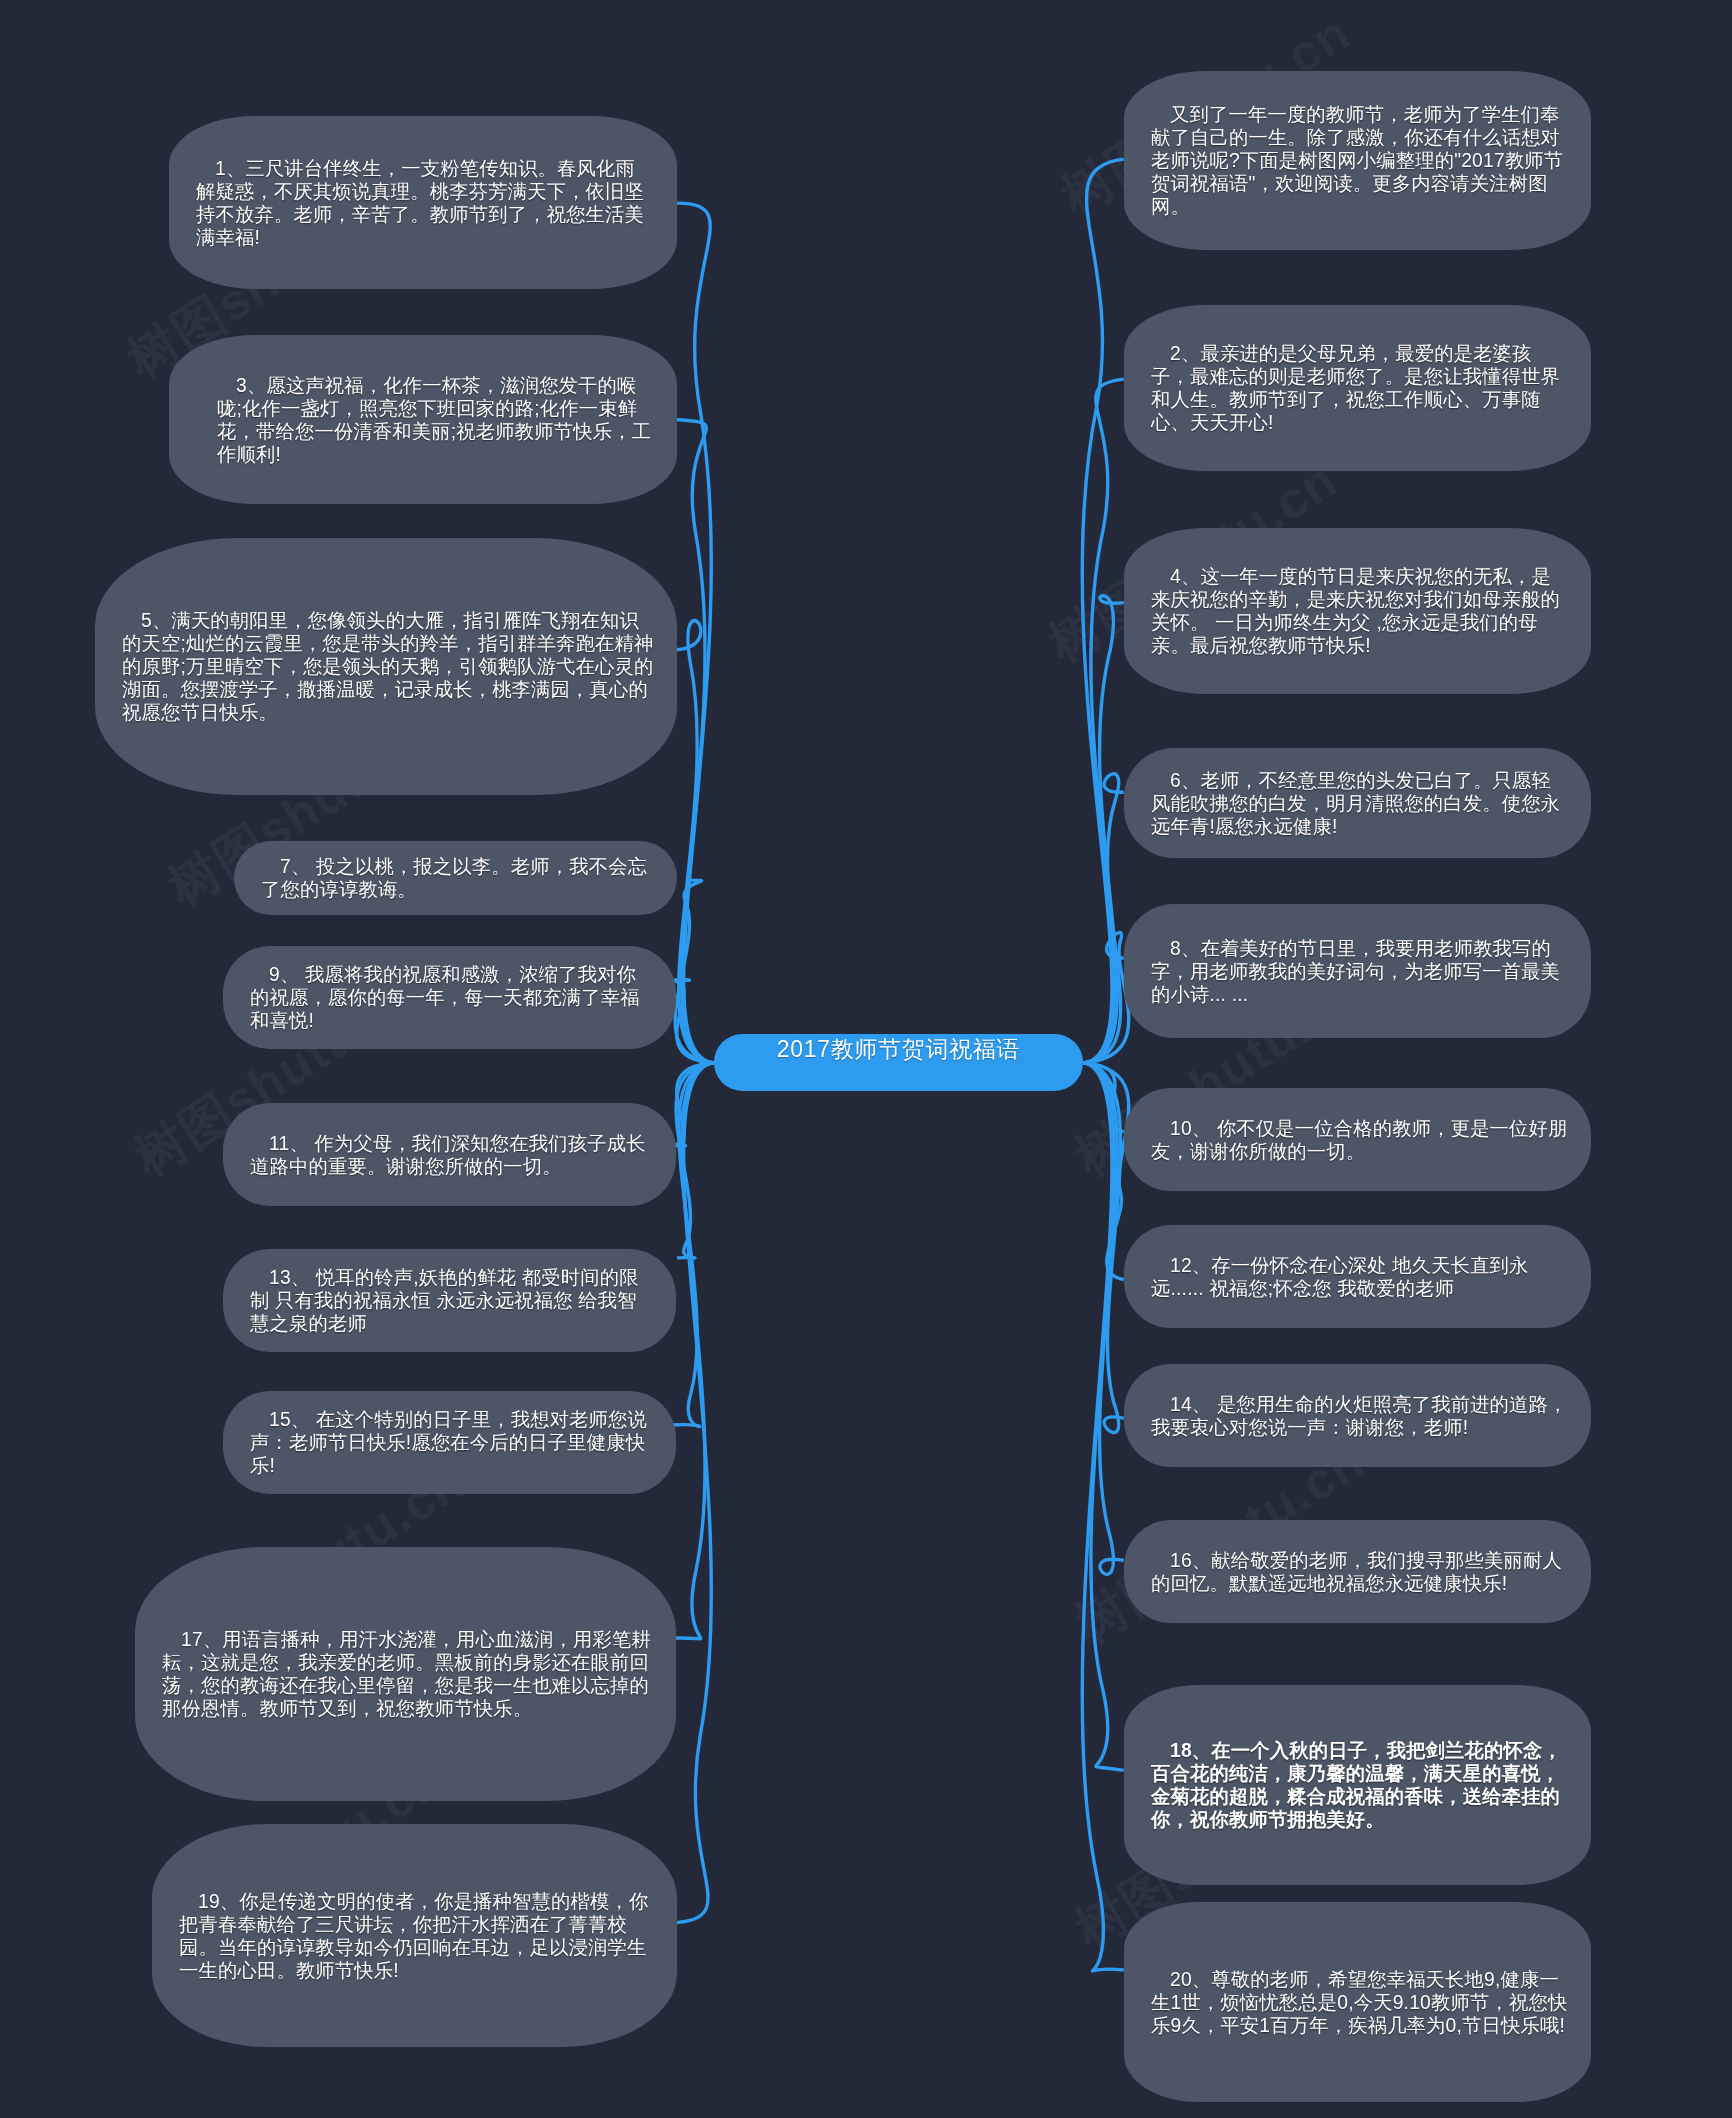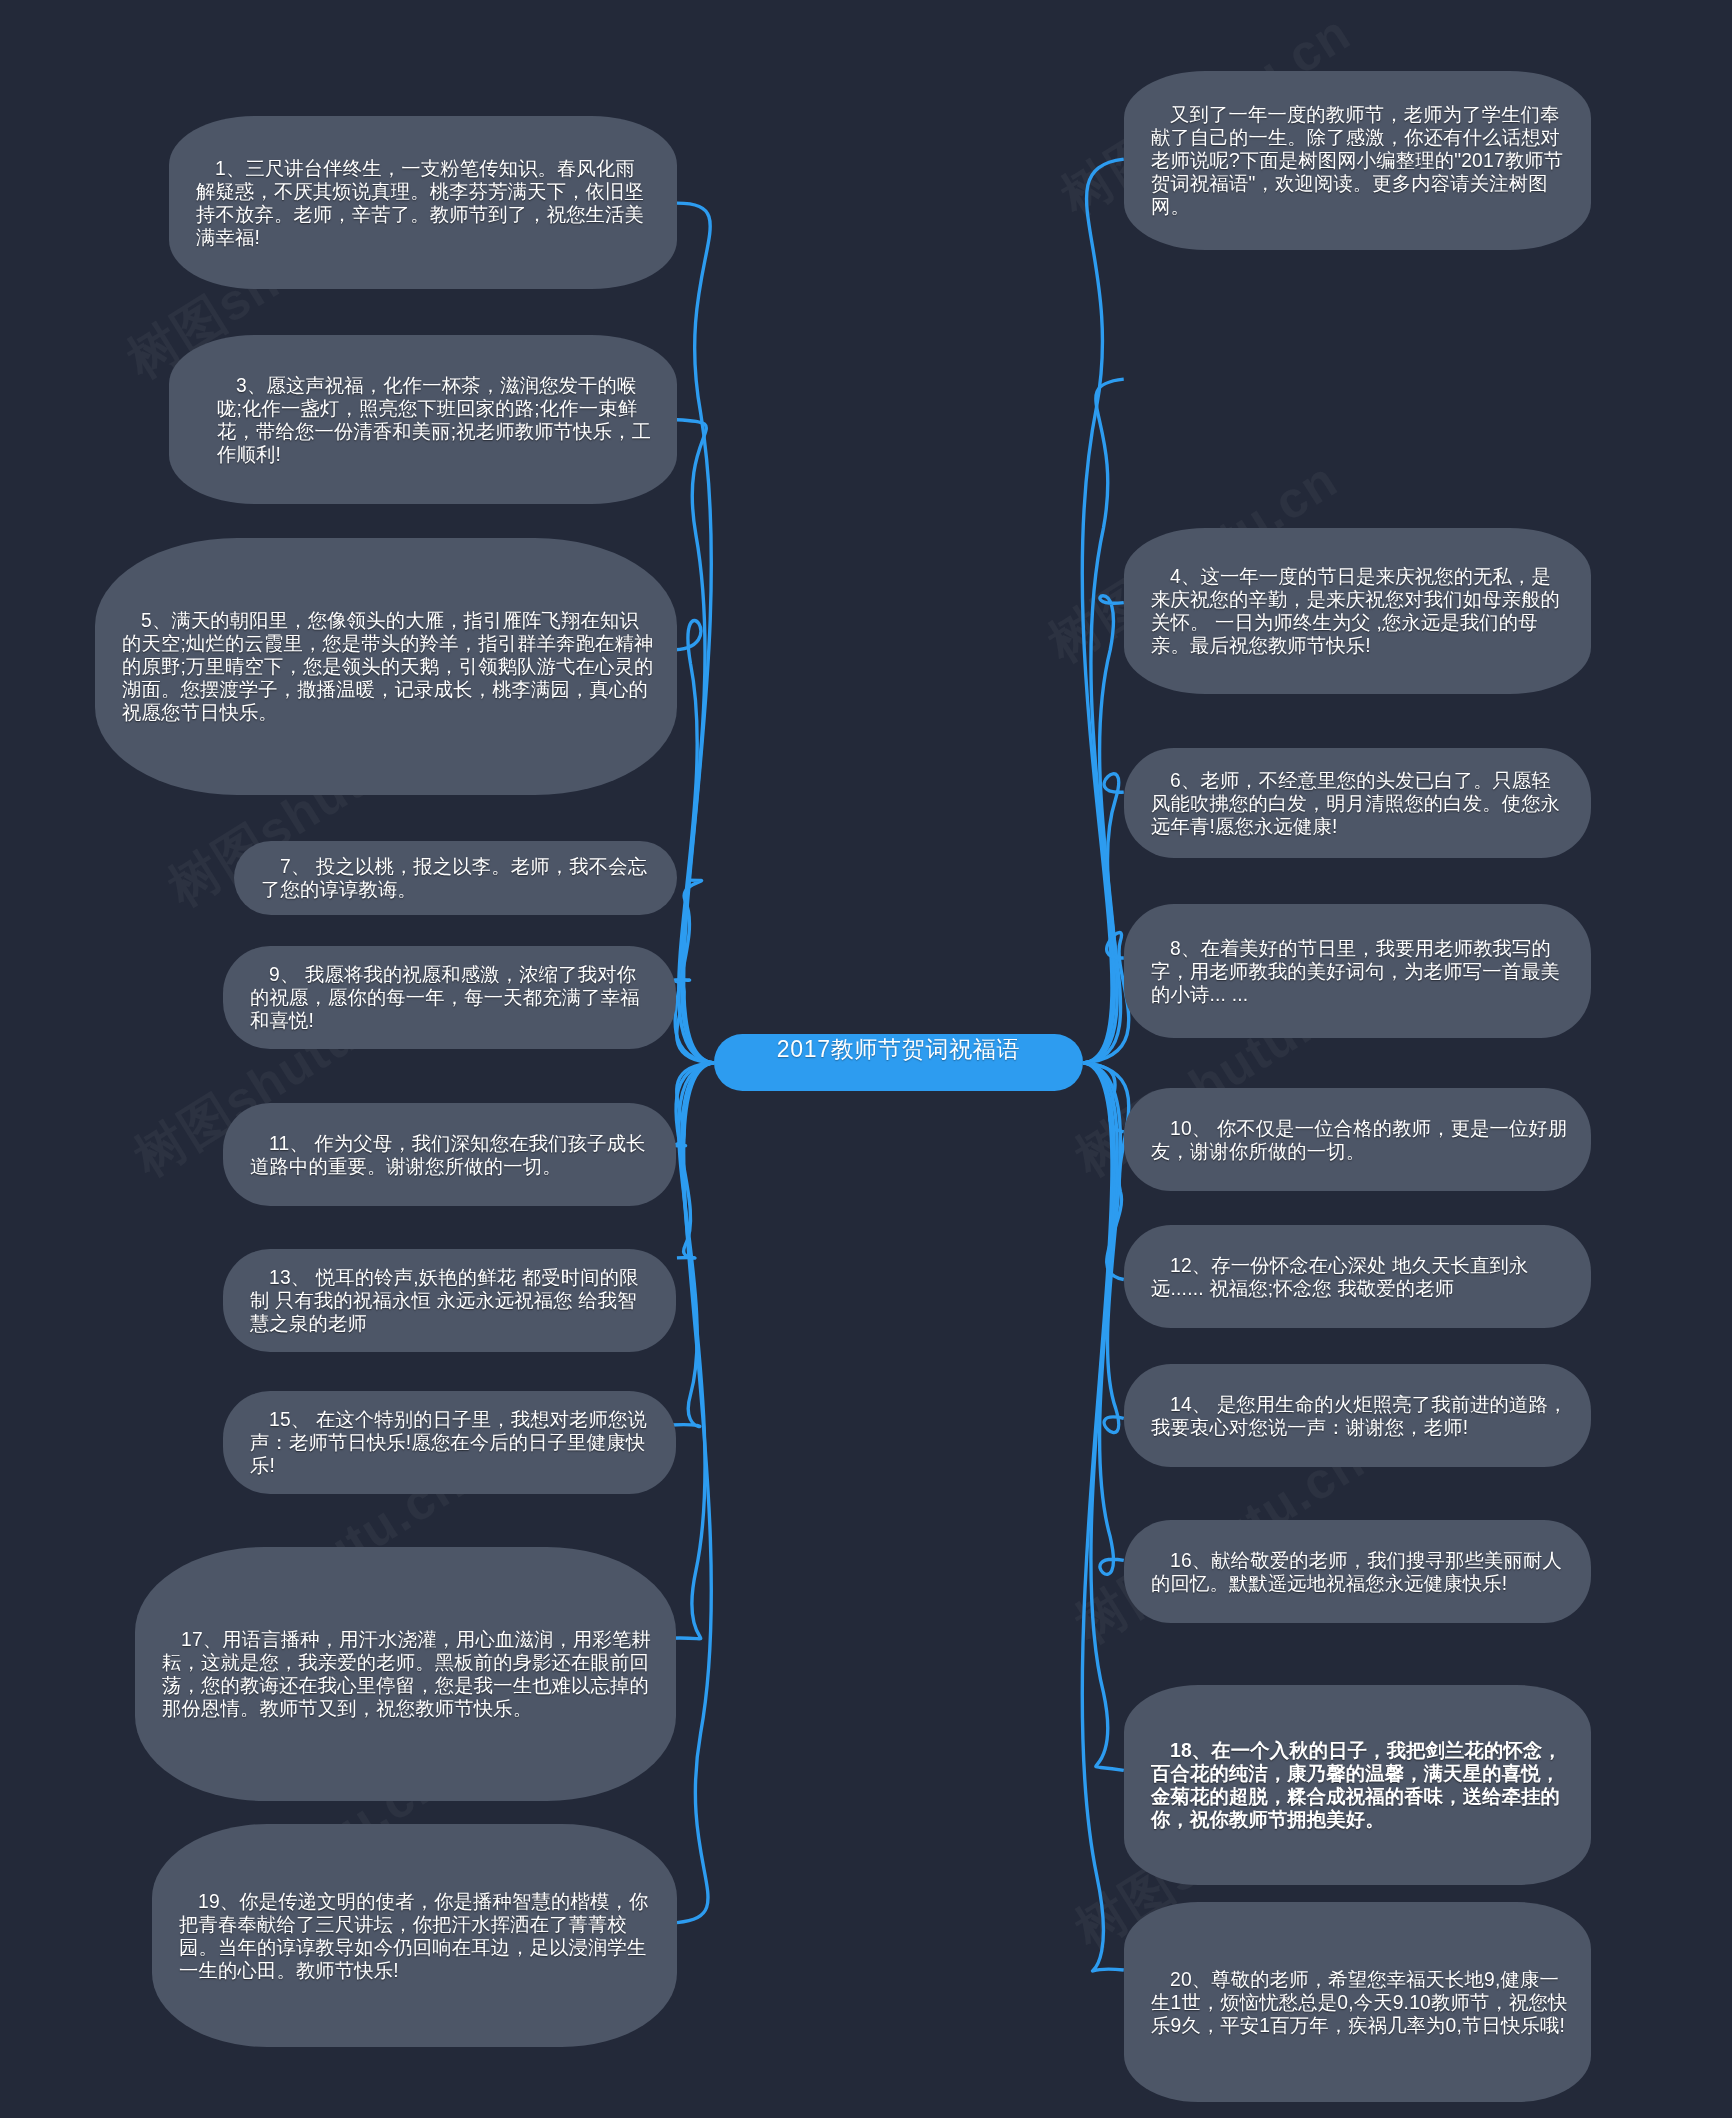--- a/index.html
+++ b/index.html
@@ -102,20 +102,23 @@
       <path d="M1055,1570 C935,1580 1065,1900 1020,2060 C1000,2130 1080,2100 990,2105"></path>
       <path d="M1055,1570 C935,1580 1085,2050 1028,2320 C1000,2450 1085,2415 985,2420"></path>
       <path d="M1055,1570 C935,1580 1100,2200 1035,2560 C1000,2760 1100,2830 1000,2840"></path>
     </g>
   </svg>
 
   <div class="node right" style="left:1124px;top:71px;width:467px;height:179px;border-radius:81px/47px;">
     <span class="txt">又到了一年一度的教师节，老师为了学生们奉献了自己的一生。除了感激，你还有什么话想对老师说呢?下面是树图网小编整理的"2017教师节贺词祝福语"，欢迎阅读。更多内容请关注树图网。</span>
   </div>
 
+  <div class="node right" style="left:1124px;top:305px;width:467px;height:166px;border-radius:81px/47px;">
+    <span class="txt">2、最亲进的是父母兄弟，最爱的是老婆孩子，最难忘的则是老师您了。是您让我懂得世界和人生。教师节到了，祝您工作顺心、万事随心、天天开心!</span>
+  </div>
 
   <div class="node right" style="left:1124px;top:528px;width:467px;height:166px;border-radius:81px/47px;">
     <span class="txt">4、这一年一度的节日是来庆祝您的无私，是来庆祝您的辛勤，是来庆祝您对我们如母亲般的关怀。 一日为师终生为父 ,您永远是我们的母亲。最后祝您教师节快乐!</span>
   </div>
 
   <div class="node right" style="left:1124px;top:740px;width:467px;height:110px;border-radius:50px;margin-top:8px;">
     <span class="txt">6、老师，不经意里您的头发已白了。只愿轻风能吹拂您的白发，明月清照您的白发。使您永远年青!愿您永远健康!</span>
   </div>
 
   <div class="node right" style="left:1124px;top:904px;width:467px;height:134px;border-radius:50px;">

